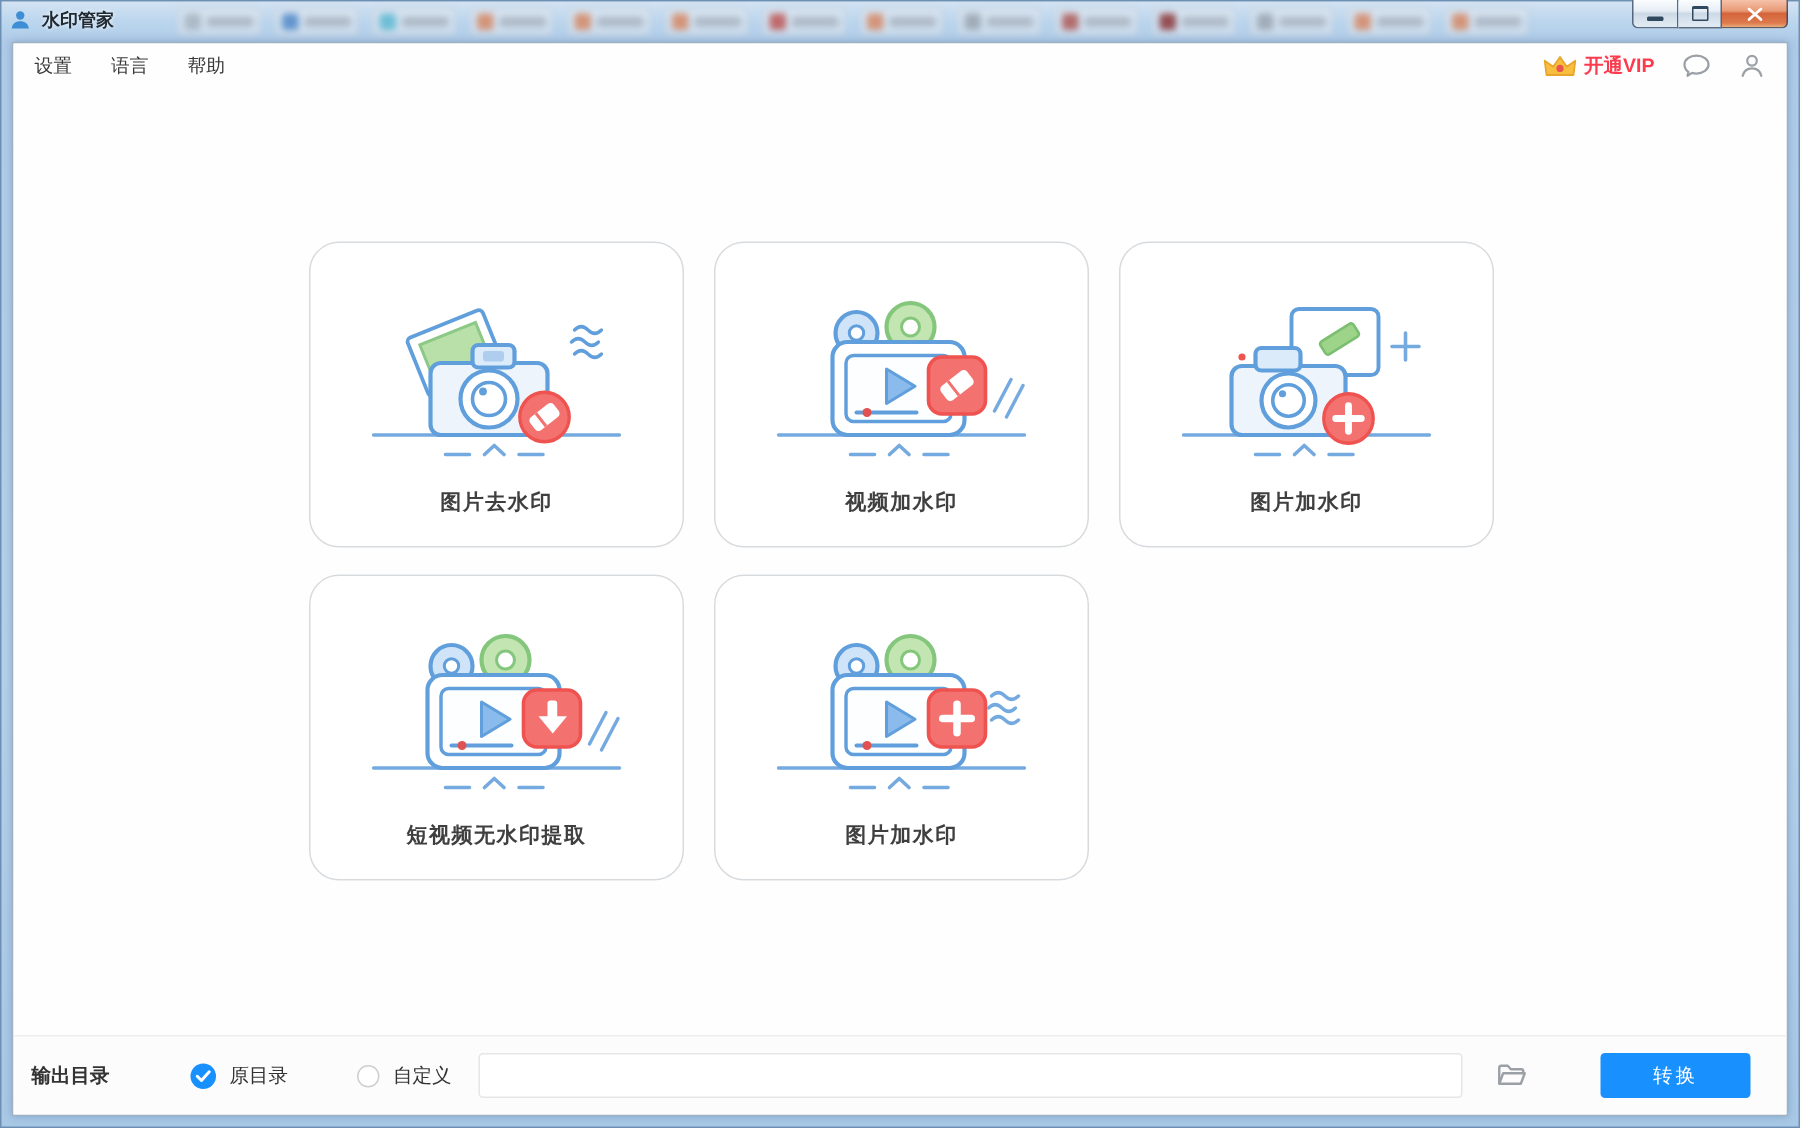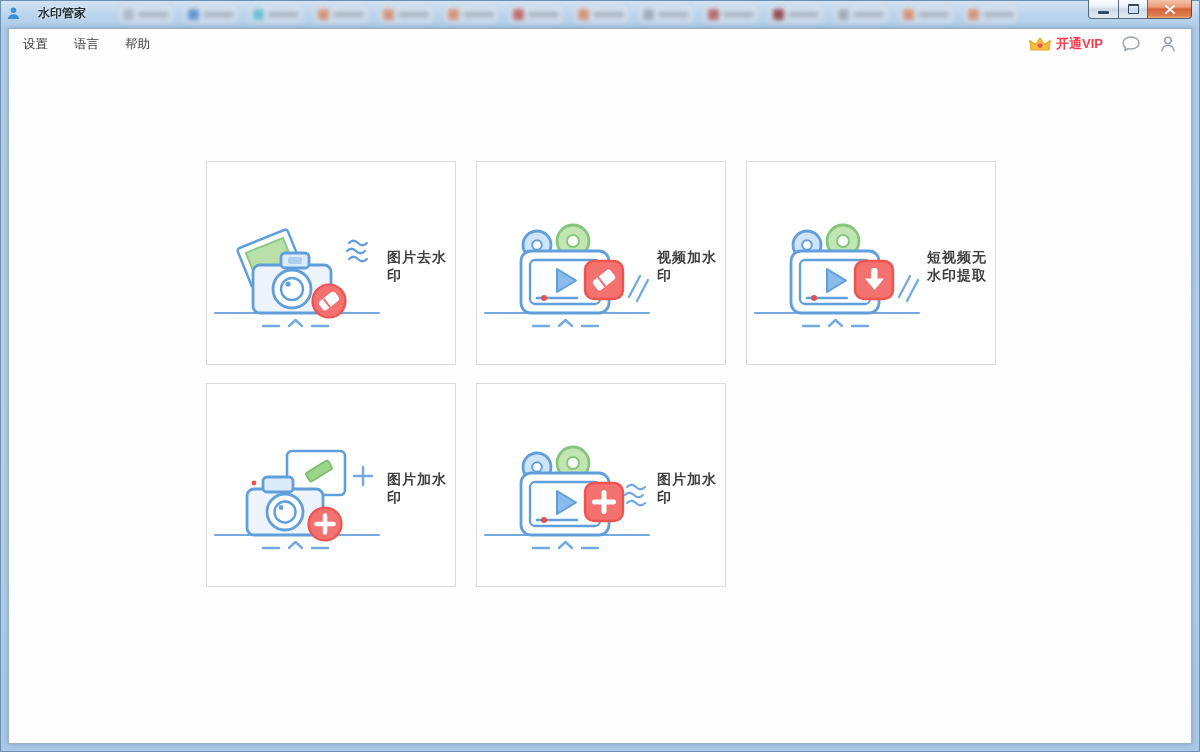--- a/index.html
+++ b/index.html
@@ -8,21 +8,21 @@
     font-family:"Liberation Sans","DejaVu Sans",sans-serif;
     -webkit-font-smoothing:antialiased;
   }
   
   .frame{
     position:absolute;inset:0;
     background:linear-gradient(180deg,#d5e4f3 0%,#bcd6ee 14px,#aecbe8 28px,#b4d0ea 60%,#a8c8e6 100%);
     box-shadow:inset 0 0 0 1px #6d8fb4, inset 0 1px 0 rgba(255,255,255,.65);
   }
   .titlebar{position:absolute;top:0;left:0;right:0;height:28px;}
-  .app-title{position:absolute;left:7px;top:5px;display:flex;align-items:center;gap:18px;
+  .app-title{position:absolute;left:7px;top:5px;display:flex;align-items:center;gap:8px;
     font-size:12px;font-weight:700;color:#1f2a33;text-shadow:0 0 3px rgba(255,255,255,.9);}
   
   .blur-tabs{position:absolute;left:118px;top:5px;height:20px;display:flex;gap:9px;
     filter:blur(2px);opacity:.8;pointer-events:none;}
   .btab{width:56px;height:19px;background:rgba(236,239,243,.55);border:1px solid rgba(150,160,175,.45);
     border-radius:3px;display:flex;align-items:center;padding:0 4px;gap:4px;box-sizing:border-box;flex:none;}
   .bico{width:11px;height:11px;border-radius:2px;flex:none;}
   .bbar{height:7px;flex:1;background:#a6adb6;border-radius:2px;opacity:.85;}
   
   .win-controls{position:absolute;top:0;right:8px;display:flex;}
@@ -44,22 +44,22 @@
     font-size:12.5px;color:#3a3a3a;background:#fefefe;}
   .menu-item{cursor:pointer;}
   .menu-right{margin-left:auto;display:flex;align-items:center;gap:18px;}
   .vip{display:flex;align-items:center;gap:4px;cursor:pointer;
     color:#fb3b4e;font-size:13px;font-weight:700;}
   .icon-btn{display:flex;align-items:center;cursor:pointer;}
   
   .content{flex:1;position:relative;background:#fefefe;}
   .cards{position:absolute;left:197px;top:102px;display:grid;
     grid-template-columns:repeat(3,250px);gap:18px 20px;}
-  .card{width:250px;height:204px;box-sizing:border-box;border:1px solid #d8dbde;border-radius:0;
-    background:#fff;display:flex;align-items:center;cursor:pointer;}
+  .card{width:250px;height:204px;box-sizing:border-box;border:1px solid #d8dbde;border-radius:20px;
+    background:#fff;display:flex;flex-direction:column;align-items:center;cursor:pointer;}
   .card-icon{margin-top:24px;height:132px;flex:none;}
   .card-label{margin-top:8px;font-size:14px;font-weight:700;color:#3f3f3f;letter-spacing:1px;}
   
   .footer{height:52px;flex:none;border-top:1px solid #ededed;background:#fcfcfc;
     display:flex;align-items:center;padding:0 24px 0 12px;}
   .out-label{font-size:13px;font-weight:700;color:#333;flex:none;}
   .opt{display:flex;align-items:center;gap:9px;font-size:13px;color:#333;cursor:pointer;flex:none;}
   .opt1{margin-left:54px;}
   .opt2{margin-left:46px;}
   .radio-checked{width:17px;height:17px;border-radius:50%;background:#1890fe;
@@ -246,61 +246,61 @@
               <path d="M152 88 l11 -21 M160 92 l11 -21" stroke="#74aadf" stroke-width="2.3" stroke-linecap="round"></path>
               <path d="M56 117 h16 m10 0 l6.5 -6 6.5 6 m10 0 h16" stroke="#74aadf" stroke-width="2.4" fill="none" stroke-linecap="round" stroke-linejoin="round"></path>
             </svg>
           </div>
           <div class="card-label">视频加水印</div>
         </div>
 
         <div class="card">
           <div class="card-icon">
             <svg width="180" height="132" viewBox="0 0 180 132">
+              <rect x="80" y="20" width="58" height="44" rx="5" fill="#fff" stroke="#609fdc" stroke-width="2.6"></rect>
+              <g transform="rotate(-32 112 40)">
+                <rect x="99" y="35" width="26" height="10" rx="2" fill="#9ed489" stroke="#7bbf70" stroke-width="1.8"></rect>
+              </g>
+              <path d="M156 36 v18 M147 45 h18" stroke="#74aadf" stroke-width="2.4" stroke-linecap="round"></path>
+              <line x1="8" y1="104" x2="172" y2="104" stroke="#74aadf" stroke-width="2.2" stroke-linecap="round"></line>
+              <rect x="40" y="58" width="76" height="46" rx="7" fill="#edf4fc" stroke="#609fdc" stroke-width="2.8"></rect>
+              <rect x="56" y="46" width="30" height="15" rx="4" fill="#dcebfa" stroke="#609fdc" stroke-width="2.8"></rect>
+              <circle cx="47" cy="52" r="2.4" fill="#ef5350"></circle>
+              <circle cx="78" cy="81" r="18" fill="#fff" stroke="#609fdc" stroke-width="2.8"></circle>
+              <circle cx="78" cy="81" r="10.5" fill="#fff" stroke="#609fdc" stroke-width="2.4"></circle>
+              <circle cx="74" cy="76.5" r="2.4" fill="#609fdc"></circle>
+              <circle cx="118" cy="93" r="16.5" fill="#f3716f" stroke="#ef5350" stroke-width="2.2"></circle>
+              <path d="M118 84.5 v17 M109.5 93 h17" stroke="#fff" stroke-width="4.6" stroke-linecap="round"></path>
+              <path d="M56 117 h16 m10 0 l6.5 -6 6.5 6 m10 0 h16" stroke="#74aadf" stroke-width="2.4" fill="none" stroke-linecap="round" stroke-linejoin="round"></path>
+            </svg>
+          </div>
+          <div class="card-label">图片加水印</div>
+        </div>
+
+        <div class="card">
+          <div class="card-icon">
+            <svg width="180" height="132" viewBox="0 0 180 132">
               <circle cx="60" cy="36" r="14" fill="#cfe4f8" stroke="#609fdc" stroke-width="2.8"></circle>
               <circle cx="60" cy="36" r="4.8" fill="#fff" stroke="#609fdc" stroke-width="2"></circle>
               <circle cx="96" cy="32" r="16" fill="#c3e5b2" stroke="#84c77c" stroke-width="2.8"></circle>
               <circle cx="96" cy="32" r="6" fill="#fff" stroke="#84c77c" stroke-width="2"></circle>
               <line x1="8" y1="104" x2="172" y2="104" stroke="#74aadf" stroke-width="2.2" stroke-linecap="round"></line>
               <rect x="44" y="42" width="88" height="62" rx="10" fill="#fff" stroke="#609fdc" stroke-width="2.8"></rect>
               <rect x="53" y="51" width="70" height="44" rx="5" fill="#fdfeff" stroke="#609fdc" stroke-width="2.3"></rect>
               <path d="M80 60 l19 11.5 -19 11.5 z" fill="#8abbec" stroke="#609fdc" stroke-width="2" stroke-linejoin="round"></path>
               <line x1="60" y1="89" x2="100" y2="89" stroke="#609fdc" stroke-width="2.6" stroke-linecap="round"></line>
               <circle cx="67" cy="89" r="3" fill="#e05252"></circle>
               <rect x="108" y="52" width="38" height="38" rx="9" fill="#f3716f" stroke="#ef5350" stroke-width="2.4"></rect>
               <rect x="124" y="59" width="6.5" height="12" rx="2" fill="#fff"></rect>
               <path d="M118 69.5 h19 l-9.5 11.5 z" fill="#fff"></path>
               <path d="M152 88 l11 -21 M160 92 l11 -21" stroke="#74aadf" stroke-width="2.3" stroke-linecap="round"></path>
               <path d="M56 117 h16 m10 0 l6.5 -6 6.5 6 m10 0 h16" stroke="#74aadf" stroke-width="2.4" fill="none" stroke-linecap="round" stroke-linejoin="round"></path>
             </svg>
           </div>
           <div class="card-label">短视频无水印提取</div>
-        </div>
-
-        <div class="card">
-          <div class="card-icon">
-            <svg width="180" height="132" viewBox="0 0 180 132">
-              <rect x="80" y="20" width="58" height="44" rx="5" fill="#fff" stroke="#609fdc" stroke-width="2.6"></rect>
-              <g transform="rotate(-32 112 40)">
-                <rect x="99" y="35" width="26" height="10" rx="2" fill="#9ed489" stroke="#7bbf70" stroke-width="1.8"></rect>
-              </g>
-              <path d="M156 36 v18 M147 45 h18" stroke="#74aadf" stroke-width="2.4" stroke-linecap="round"></path>
-              <line x1="8" y1="104" x2="172" y2="104" stroke="#74aadf" stroke-width="2.2" stroke-linecap="round"></line>
-              <rect x="40" y="58" width="76" height="46" rx="7" fill="#edf4fc" stroke="#609fdc" stroke-width="2.8"></rect>
-              <rect x="56" y="46" width="30" height="15" rx="4" fill="#dcebfa" stroke="#609fdc" stroke-width="2.8"></rect>
-              <circle cx="47" cy="52" r="2.4" fill="#ef5350"></circle>
-              <circle cx="78" cy="81" r="18" fill="#fff" stroke="#609fdc" stroke-width="2.8"></circle>
-              <circle cx="78" cy="81" r="10.5" fill="#fff" stroke="#609fdc" stroke-width="2.4"></circle>
-              <circle cx="74" cy="76.5" r="2.4" fill="#609fdc"></circle>
-              <circle cx="118" cy="93" r="16.5" fill="#f3716f" stroke="#ef5350" stroke-width="2.2"></circle>
-              <path d="M118 84.5 v17 M109.5 93 h17" stroke="#fff" stroke-width="4.6" stroke-linecap="round"></path>
-              <path d="M56 117 h16 m10 0 l6.5 -6 6.5 6 m10 0 h16" stroke="#74aadf" stroke-width="2.4" fill="none" stroke-linecap="round" stroke-linejoin="round"></path>
-            </svg>
-          </div>
-          <div class="card-label">图片加水印</div>
         </div>
 
         <div class="card">
           <div class="card-icon">
             <svg width="180" height="132" viewBox="0 0 180 132">
               <circle cx="60" cy="36" r="14" fill="#cfe4f8" stroke="#609fdc" stroke-width="2.8"></circle>
               <circle cx="60" cy="36" r="4.8" fill="#fff" stroke="#609fdc" stroke-width="2"></circle>
               <circle cx="96" cy="32" r="16" fill="#c3e5b2" stroke="#84c77c" stroke-width="2.8"></circle>
               <circle cx="96" cy="32" r="6" fill="#fff" stroke="#84c77c" stroke-width="2"></circle>
               <line x1="8" y1="104" x2="172" y2="104" stroke="#74aadf" stroke-width="2.2" stroke-linecap="round"></line>
@@ -318,15 +318,38 @@
               </g>
               <path d="M56 117 h16 m10 0 l6.5 -6 6.5 6 m10 0 h16" stroke="#74aadf" stroke-width="2.4" fill="none" stroke-linecap="round" stroke-linejoin="round"></path>
             </svg>
           </div>
           <div class="card-label">图片加水印</div>
         </div>
 
       </div>
     </div>
 
+    <div class="footer">
+      <span class="out-label">输出目录</span>
+      <span class="opt opt1">
+        <span class="radio-checked">
+          <svg width="11" height="9" viewBox="0 0 11 9">
+            <path d="M1.5 4.5 l2.8 2.8 L9.5 1.5" stroke="#fff" stroke-width="2" fill="none" stroke-linecap="round" stroke-linejoin="round"></path>
+          </svg>
+        </span>
+        <span>原目录</span>
+      </span>
+      <span class="opt opt2">
+        <span class="radio-un"></span>
+        <span>自定义</span>
+      </span>
+      <input class="path-input" type="text" value="" style="">
+      <span class="icon-btn folder-btn">
+        <svg width="22" height="20" viewBox="0 0 22 20" fill="none" stroke="#9aa0a6" stroke-width="1.6" stroke-linejoin="round">
+          <path d="M2.5 15.5 V5 a1.5 1.5 0 0 1 1.5 -1.5 h4.2 l2 2.3 h7 a1.3 1.3 0 0 1 1.3 1.3 v1.4"></path>
+          <path d="M2.5 15.5 l2.6 -7 h14.4 l-2.6 7 z"></path>
+        </svg>
+      </span>
+      <button class="convert">转换</button>
+    </div>
 
   </div>
 </div>
 
 </body></html>

